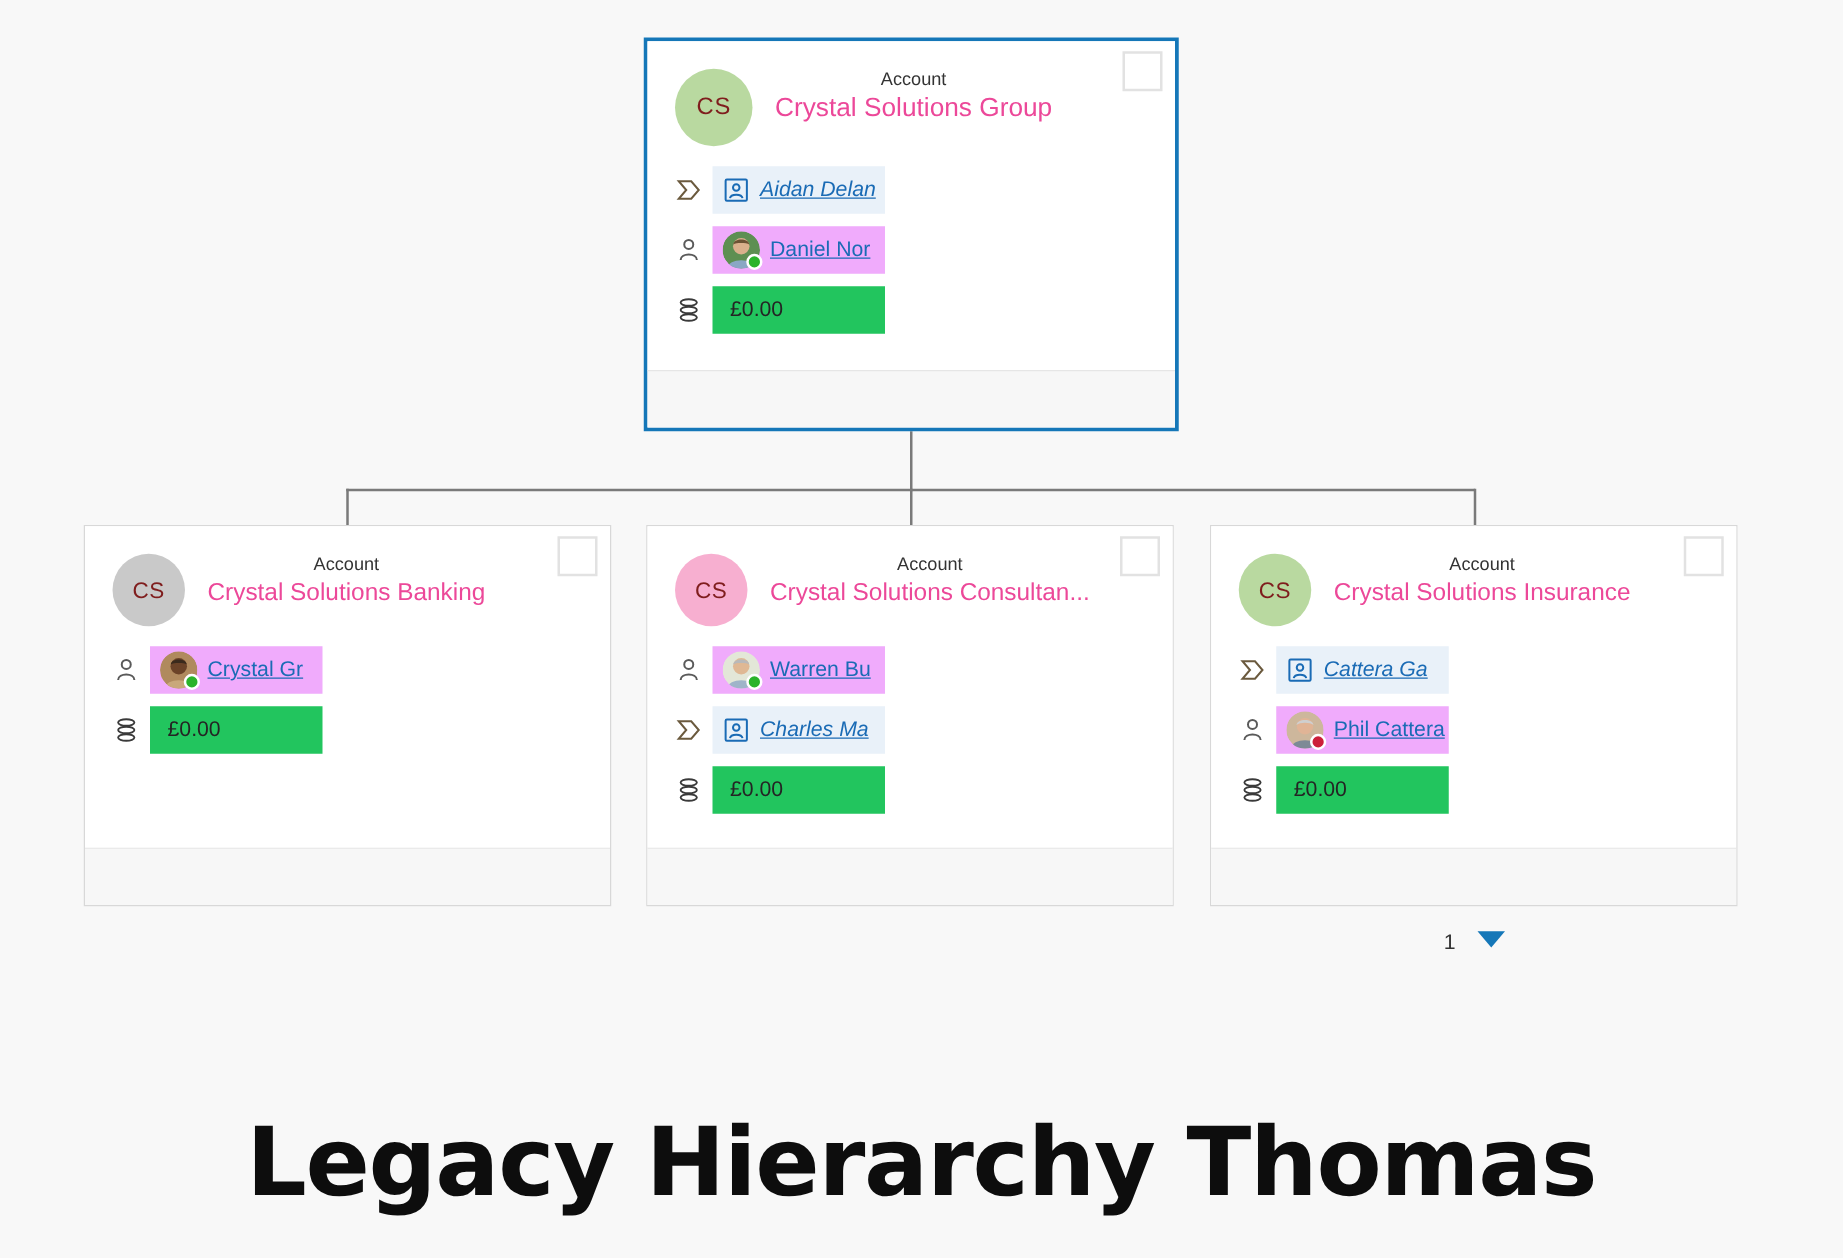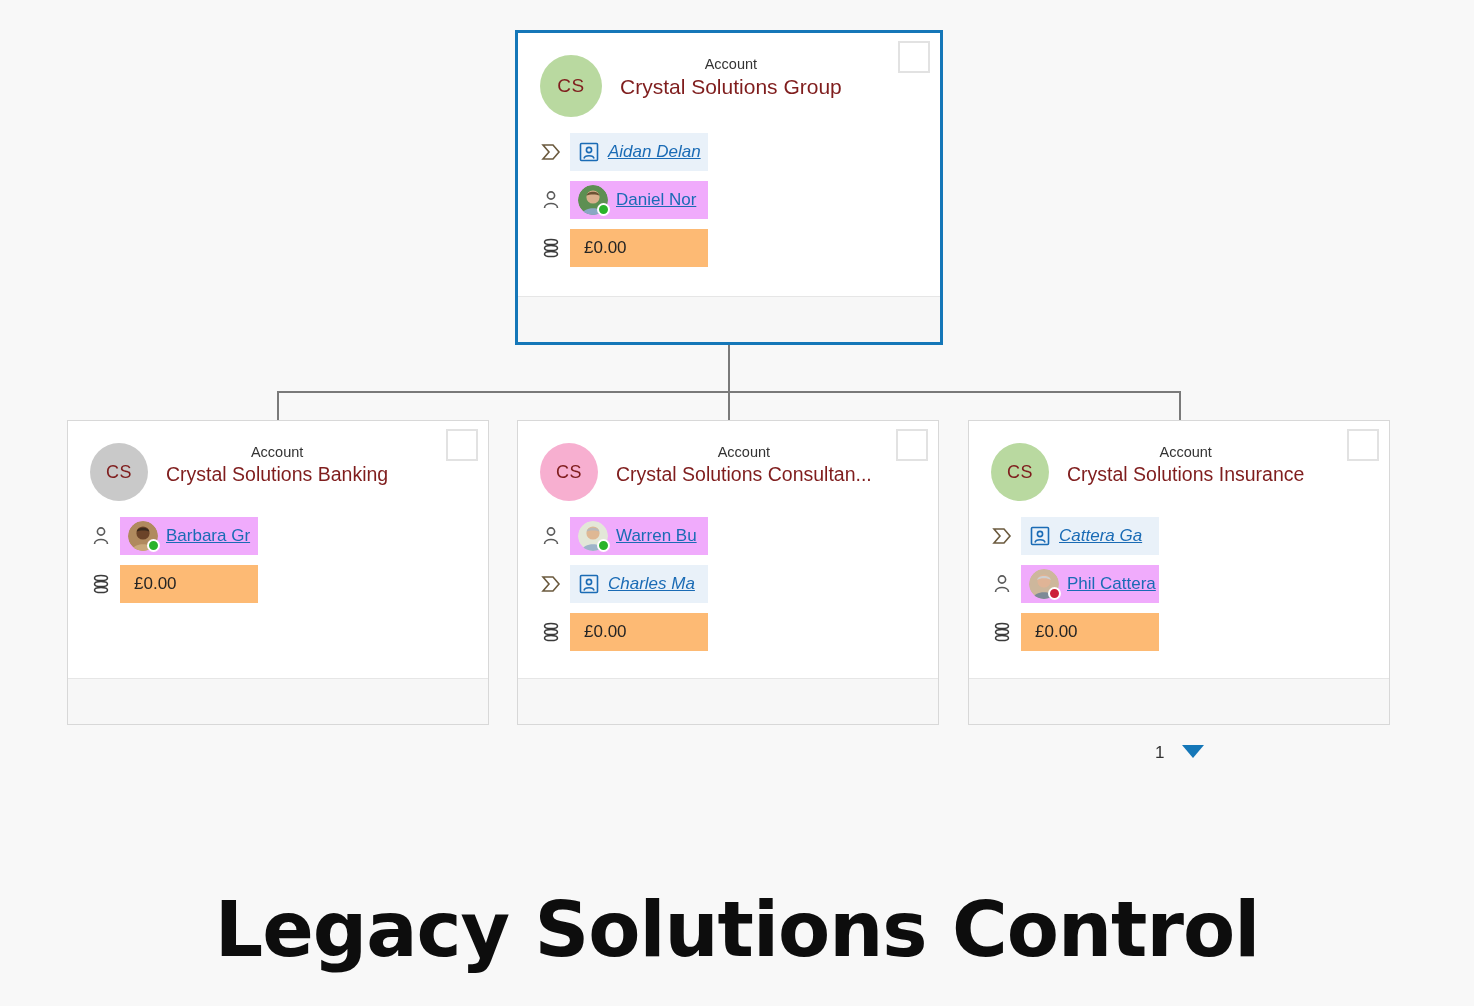--- a/index.html
+++ b/index.html
@@ -97,21 +97,21 @@
     min-width: 0;
   }
   .entity-type {
     font-size: 14.5px;
     color: #333333;
     text-align: center;
     line-height: 1.1;
   }
   .entity-name {
     font-size: 21px;
-    color: #7f1d1d;
+    color: #ec4899;
     line-height: 1.35;
     white-space: nowrap;
   }
   .card.child .entity-name { font-size: 19.5px; }
 
   
   .rows {
     margin-top: 16px;
     padding-left: 22px;
   }
@@ -133,21 +133,21 @@
   .field {
     height: 38px;
     width: 138px;
     display: flex;
     align-items: center;
     overflow: hidden;
     padding-left: 8px;
   }
   .field.lookup  { background: #e9f1f9; font-style: italic; }
   .field.owner   { background: #f0abfc; }
-  .field.money   { background: #fdba74; padding-left: 14px; }
+  .field.money   { background: #22c55e; padding-left: 14px; }
 
   .field .link {
     color: #1a6bb5;
     font-size: 17px;
     text-decoration: underline;
     white-space: nowrap;
     flex: 0 0 auto;
   }
   .field .money-text {
     color: #242424;
@@ -329,21 +329,21 @@
               <span class="photo">
                 <svg width="30" height="30" viewBox="0 0 30 30">
                   <circle cx="15" cy="15" r="15" fill="#b08a5e"></circle>
                   <path d="M4 30 C4 21 26 21 26 30 Z" fill="#c9a87a"></path>
                   <circle cx="15" cy="12" r="6.6" fill="#6b4328"></circle>
                   <path d="M8.6 10.5 C9.2 5.4 20.8 5.4 21.4 10.5 C19 9 11 9 8.6 10.5 Z" fill="#3a2a1c"></path>
                 </svg>
               </span>
               <span class="presence" style="background:#2bb32b;"></span>
             </span>
-            <span class="link">Barbara Gr</span>
+            <span class="link">Crystal Gr</span>
           </div>
         </div>
 
         <div class="row">
           <span class="row-icon">
             <svg width="22" height="22" viewBox="0 0 22 22">
               <ellipse cx="11" cy="5" rx="6.5" ry="2.6" fill="none" stroke="#3a3a3a" stroke-width="1.5"></ellipse>
               <ellipse cx="11" cy="11" rx="6.5" ry="2.6" fill="none" stroke="#3a3a3a" stroke-width="1.5"></ellipse>
               <ellipse cx="11" cy="17" rx="6.5" ry="2.6" fill="none" stroke="#3a3a3a" stroke-width="1.5"></ellipse>
             </svg>
@@ -505,15 +505,15 @@
 
   <div class="pager" style="left:1155px; top:742px;">
     <span class="pager-num">1</span>
     <span>
       <svg width="26" height="18" viewBox="0 0 26 18">
         <path d="M2 3 L24 3 L13 16 Z" fill="#1577b8"></path>
       </svg>
     </span>
   </div>
 
-  <div class="caption" style="top:885px;">Legacy Solutions Control</div>
+  <div class="caption" style="top:885px;">Legacy Hierarchy Thomas</div>
 
 </div>
 
 </body></html>

